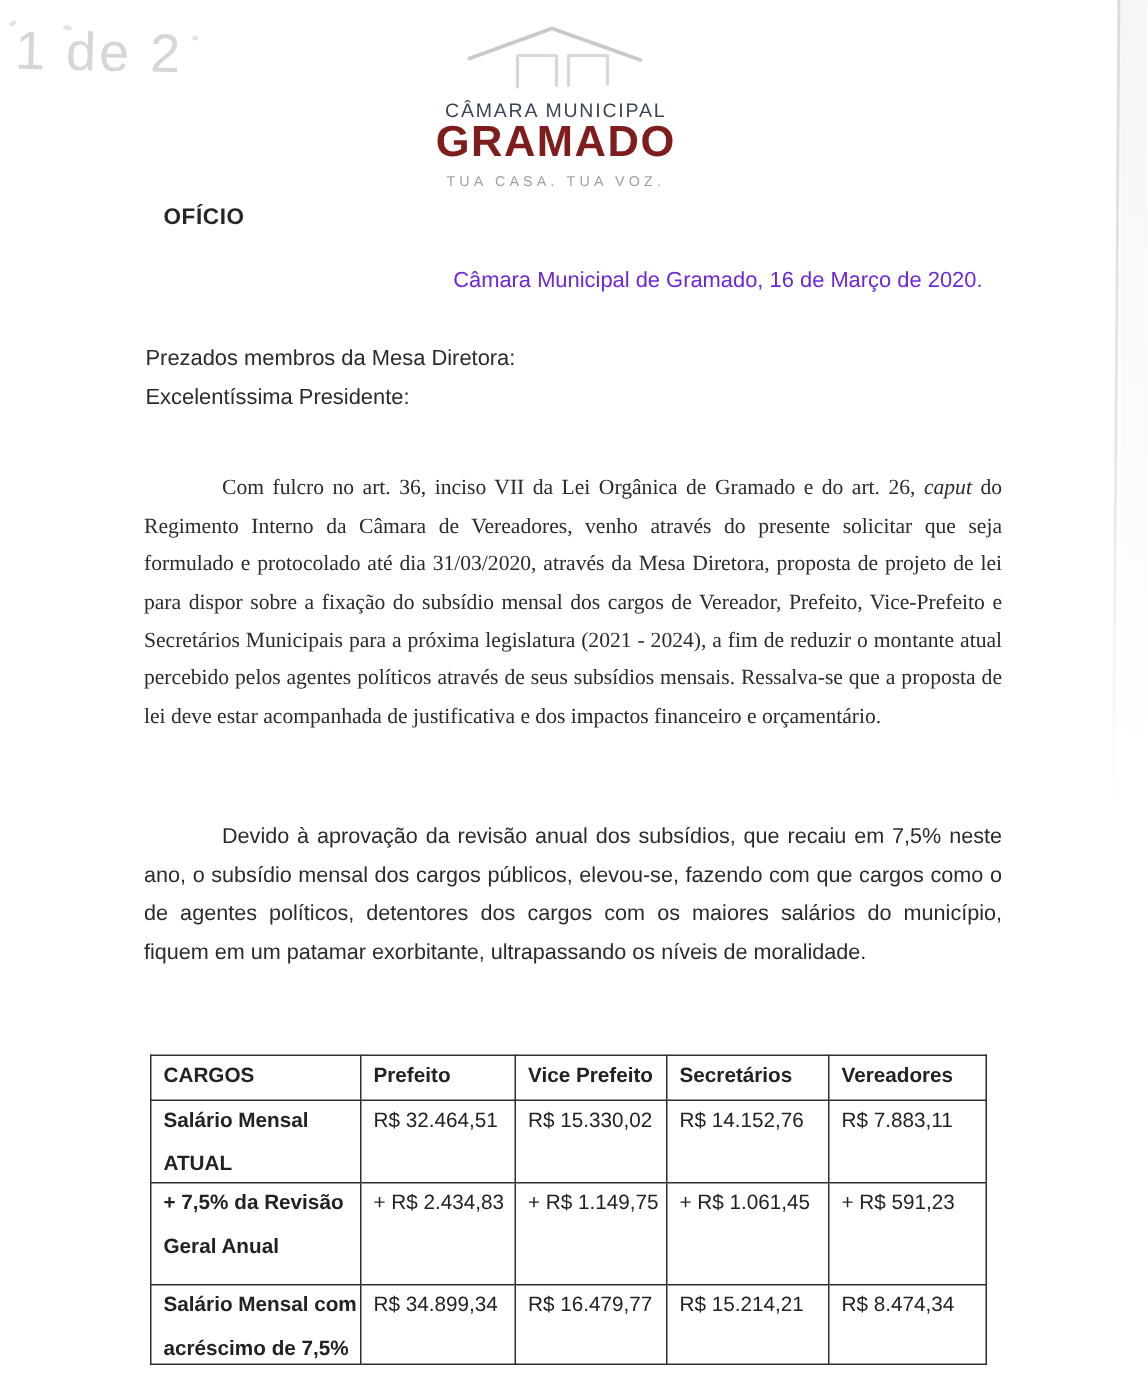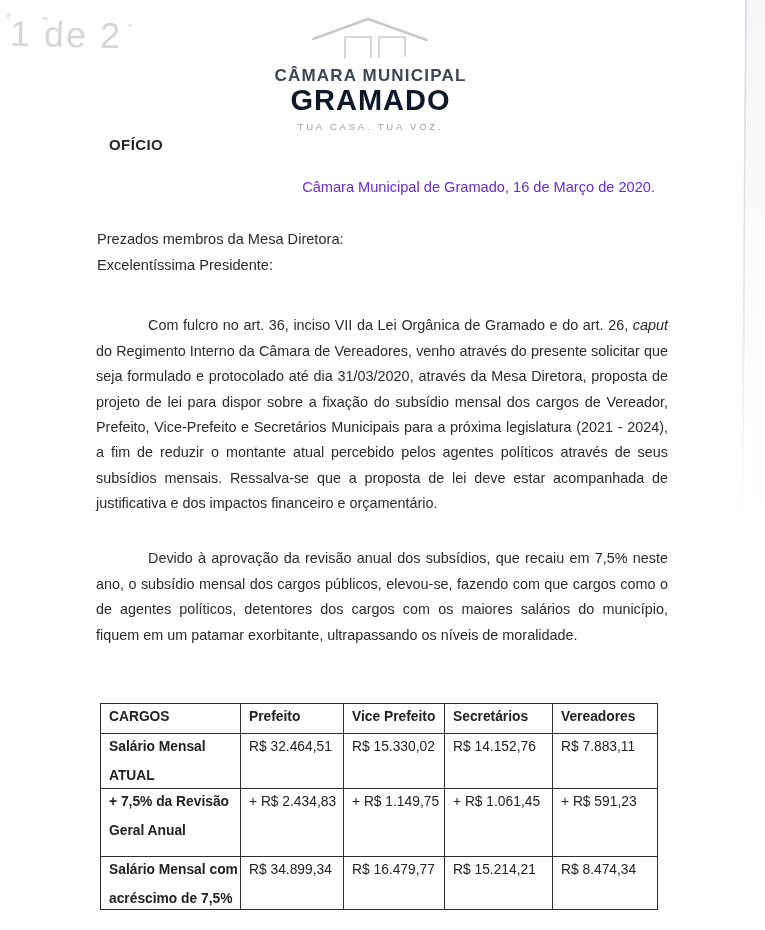--- a/index.html
+++ b/index.html
@@ -28,31 +28,31 @@
     transform:rotate(0.4deg); transform-origin:top;
   }
   .scan-shade {
     position:absolute; left:747px; top:0; width:18px; height:520px;
     background:linear-gradient(to bottom, #f6f6f8 0%, rgba(252,252,252,0) 100%);
   }
 
   
   .letterhead { position:absolute; left:50%; top:13px; transform:translateX(-50%); margin-left:-12px; width:240px; text-align:center; }
   .house-icon { display:block; margin:0 auto; }
-  .org-small { font-size:17px; font-weight:bold; color:#3d4656; letter-spacing:1.2px; margin-top:1px; white-space:nowrap; }
-  .org-large { font-size:29px; font-weight:bold; color:#0f172a; letter-spacing:1px; line-height:1.02; margin-top:0; white-space:nowrap; }
+  .org-small { font-size:13px; font-weight:normal; color:#3d4656; letter-spacing:1.2px; margin-top:1px; white-space:nowrap; }
+  .org-large { font-size:29px; font-weight:bold; color:#7f1d1d; letter-spacing:1px; line-height:1.02; margin-top:0; white-space:nowrap; }
   .tagline   { font-size:9.5px; color:#9aa0a8; letter-spacing:2.8px; margin-top:5px; white-space:nowrap; }
 
   
   .doc-type { position:absolute; left:109px; top:136px; font-size:15px; font-weight:bold; letter-spacing:0.4px; }
   .dateline { position:absolute; left:95px; top:179px; width:560px; text-align:right; font-size:14.6px; color:#6d28d9; }
   .salutations { position:absolute; left:97px; top:227px; font-size:14.6px; line-height:25.5px; color:#2b2b2b; }
   .para { position:absolute; left:96px; width:572px; font-size:14.4px; line-height:25.4px;
           text-align:justify; text-indent:52px; color:#2b2b2b; }
-  .para-1 { top:299px; }
+  .para-1 { top:299px;font-family:Liberation Serif, serif; }
   .para-2 { top:532px; }
   .para .it { font-style:italic; }
   .table-intro { position:absolute; left:148px; top:656px; font-size:14.6px; color:#2b2b2b; }
 
   
   table.salary {
     position:absolute; left:100px; top:703px; width:557px;
     border-collapse:collapse; table-layout:fixed; font-size:13.8px; color:#222;
   }
   table.salary th, table.salary td {

